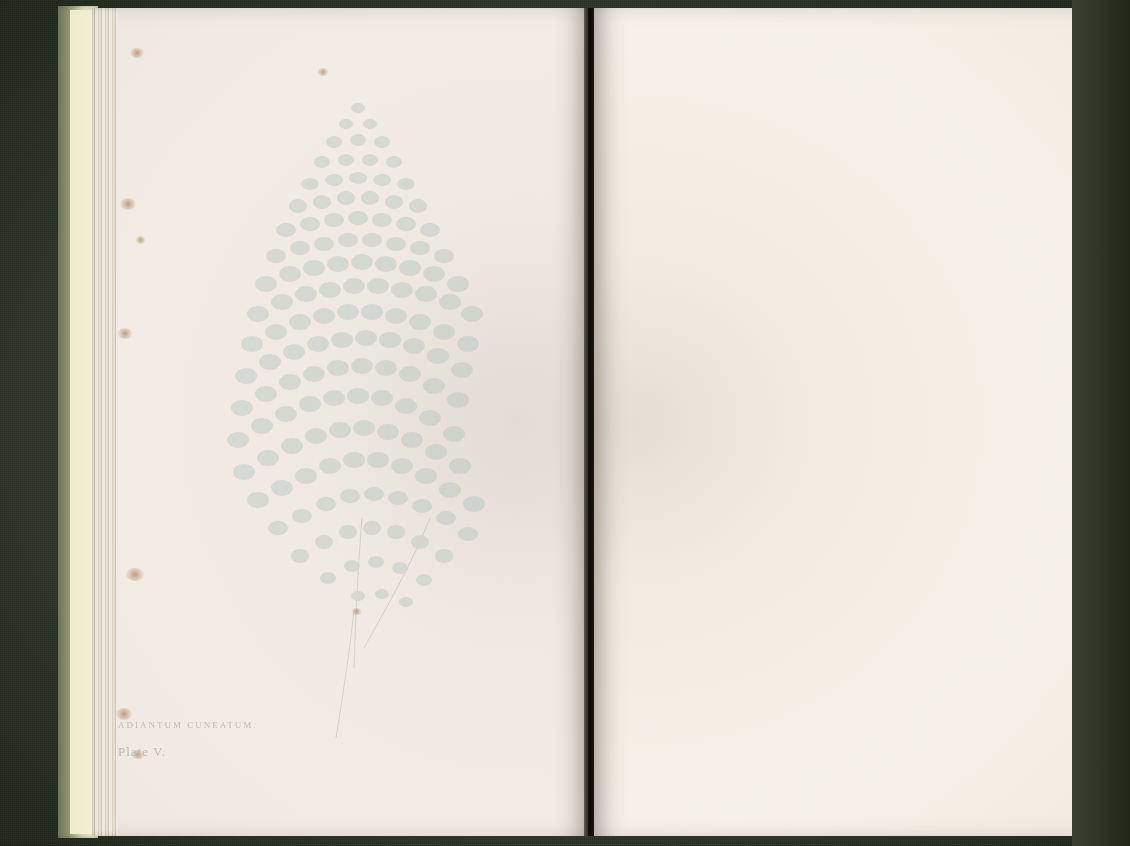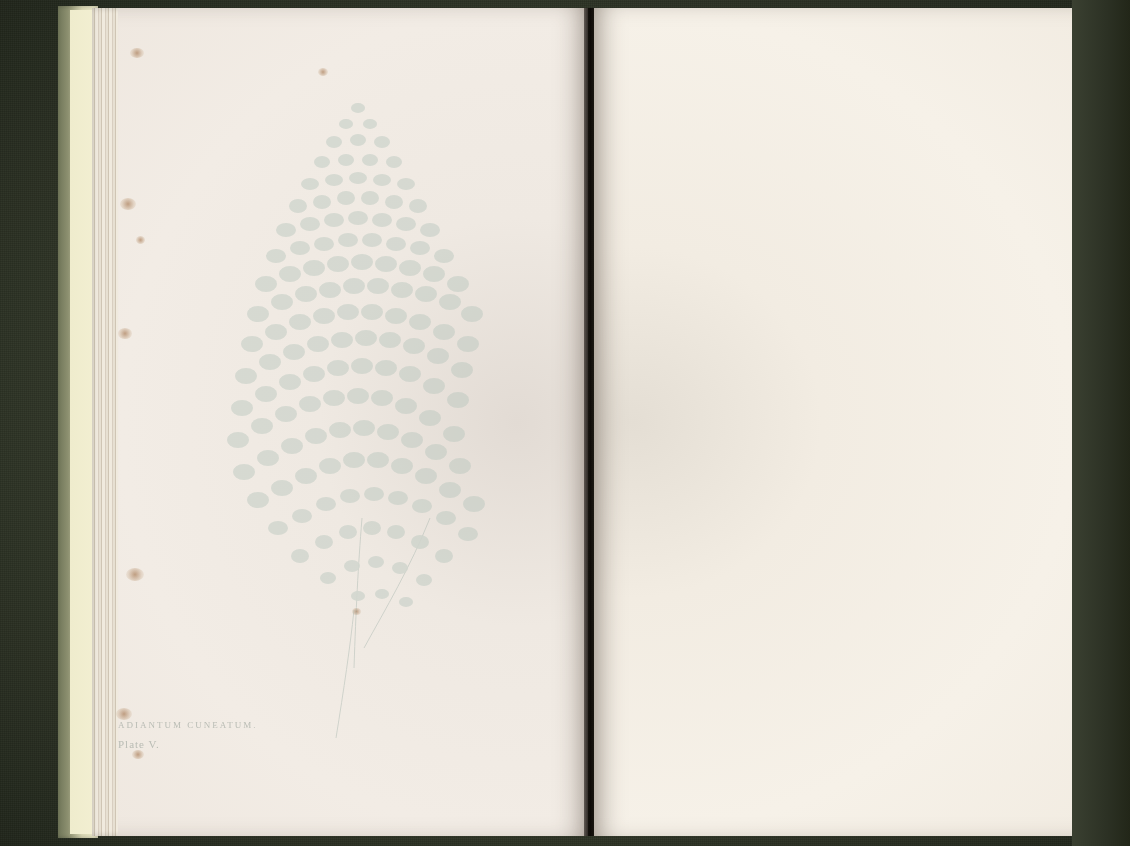--- a/index.html
+++ b/index.html
@@ -105,23 +105,23 @@
     left: 0; right: 0;
     top: 712px;
     text-align: left;
     color: #b9bcb4;
     font-size: 9px;
     letter-spacing: 2px;
     font-family: "Liberation Serif", serif;
   }
   .plate-caption .sub {
     display: block;
-    font-size: 11px;
+    font-size: 13px;
     letter-spacing: 1px;
-    margin-top: 8px;
+    margin-top: 14px;
   }
   
   .rp {
     position: absolute;
     left: 516px;
     top: 0;
     width: 404px;
     color: #3a3428;
   }
   .figure {

